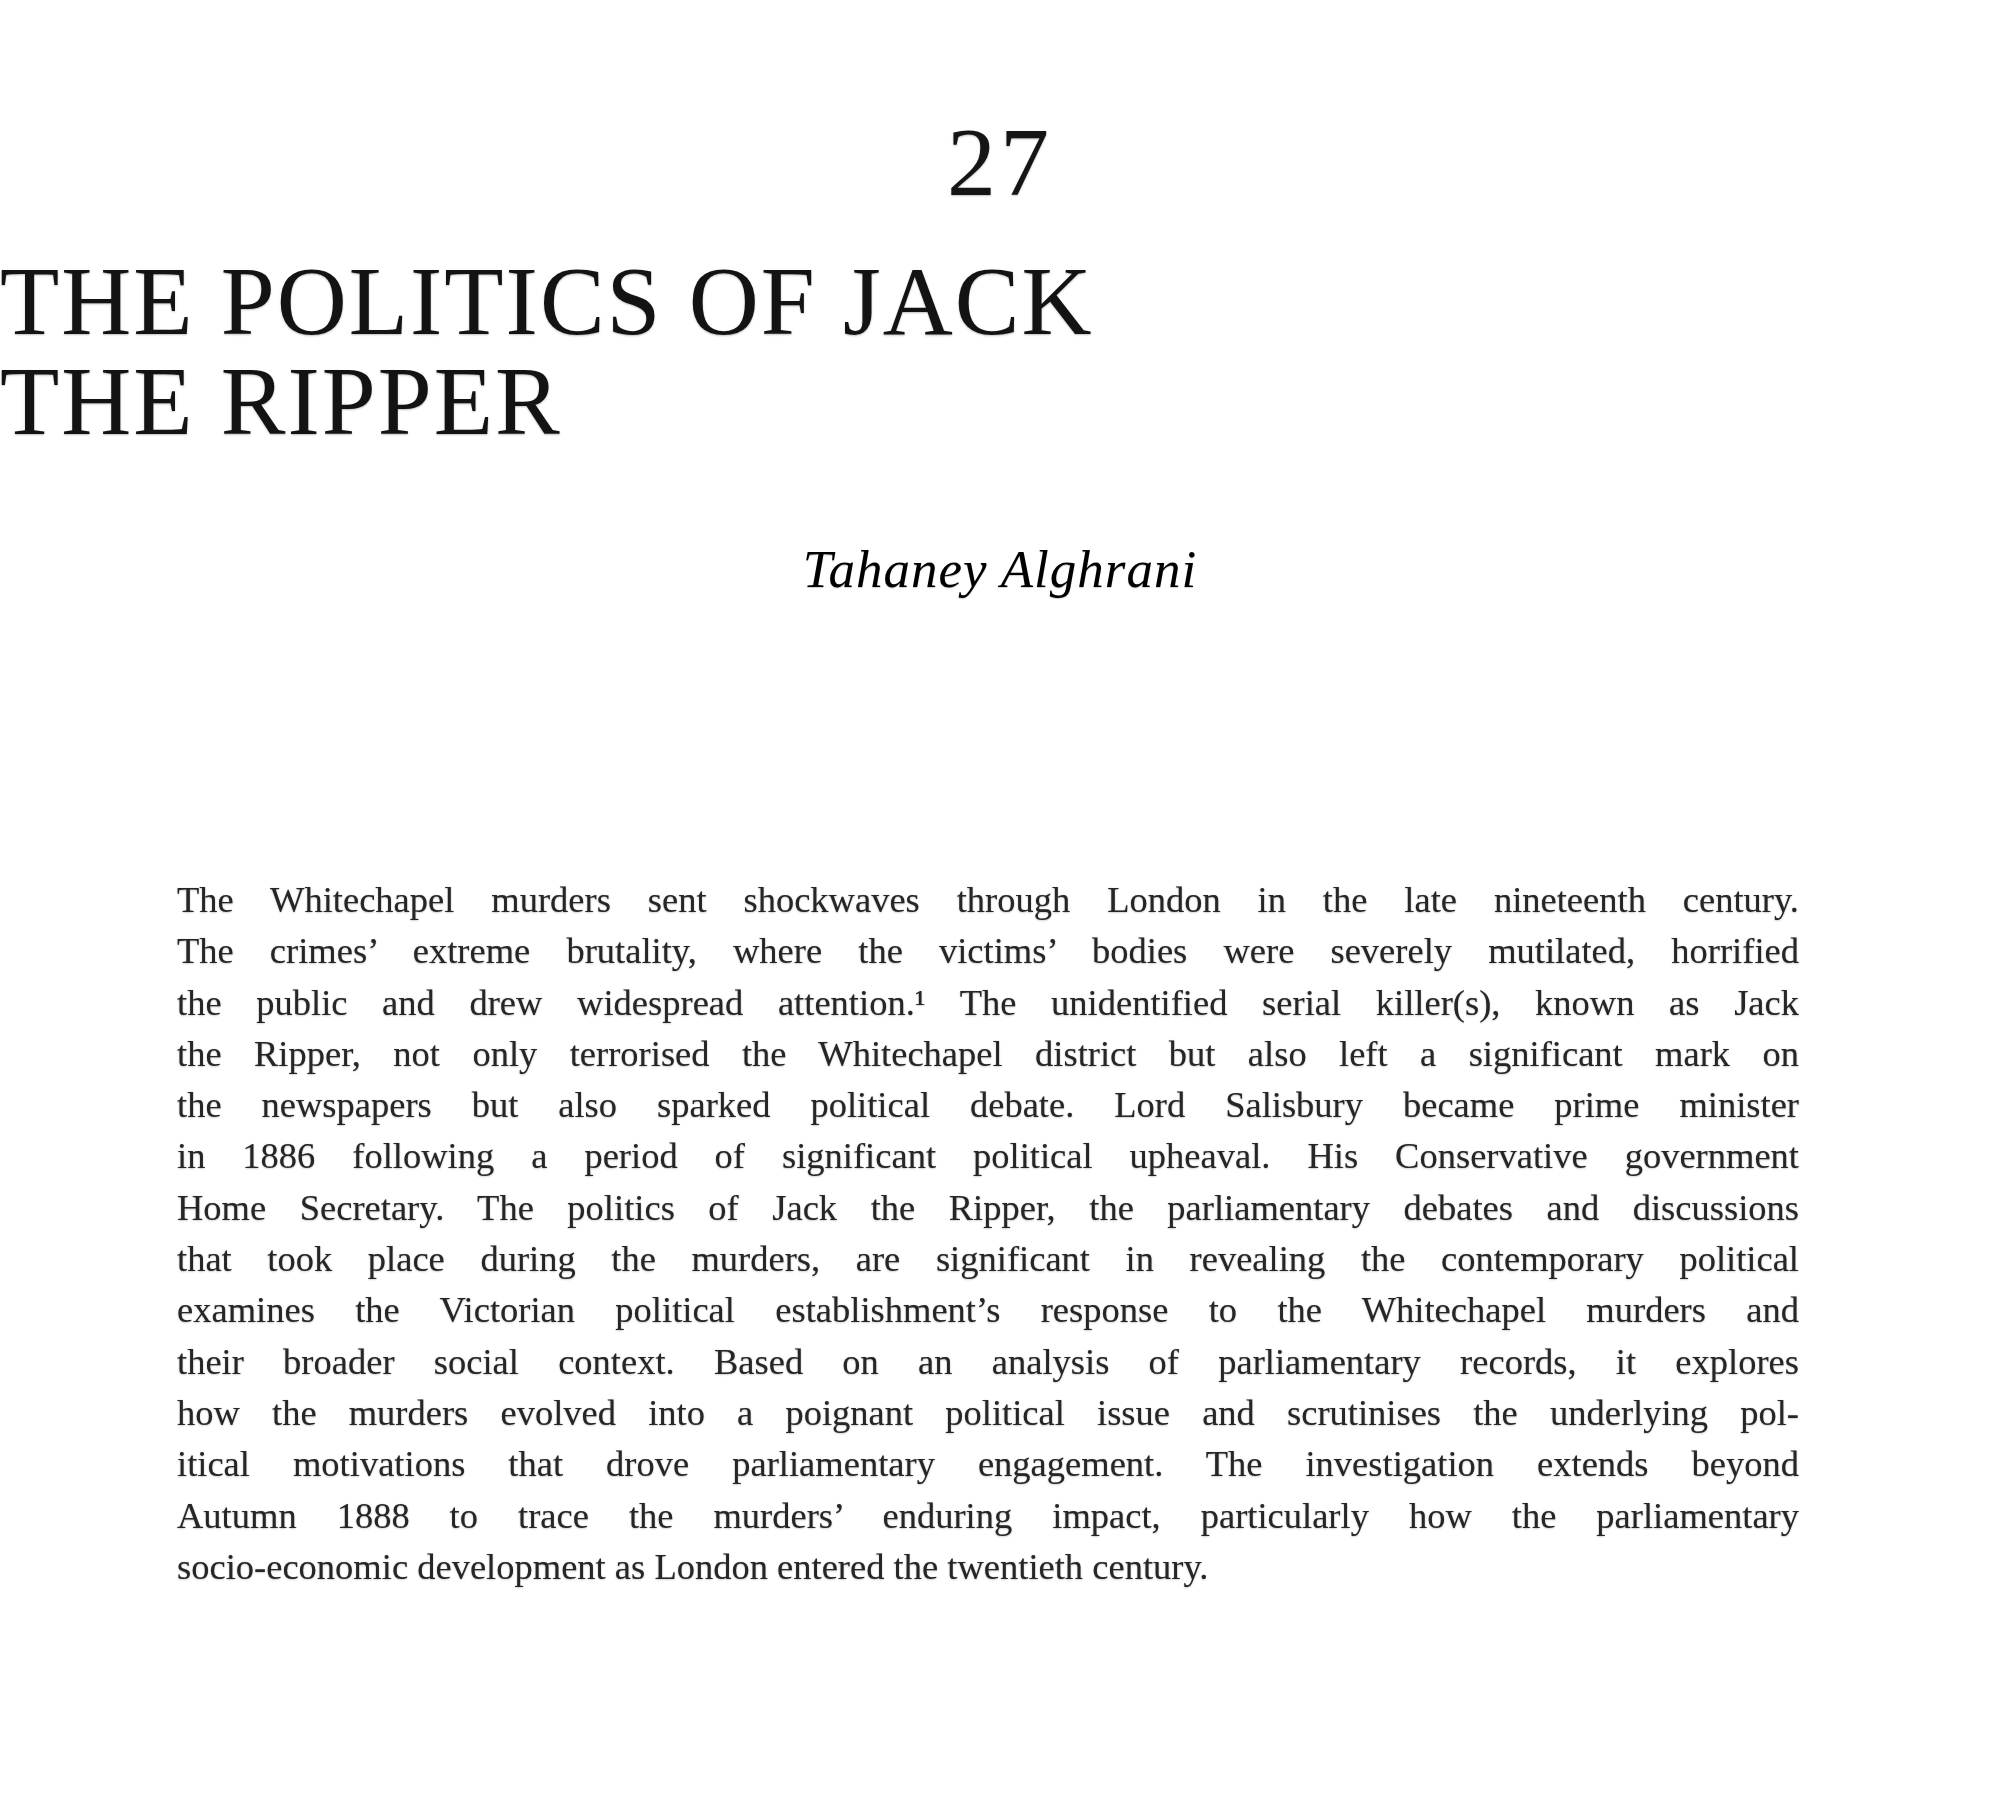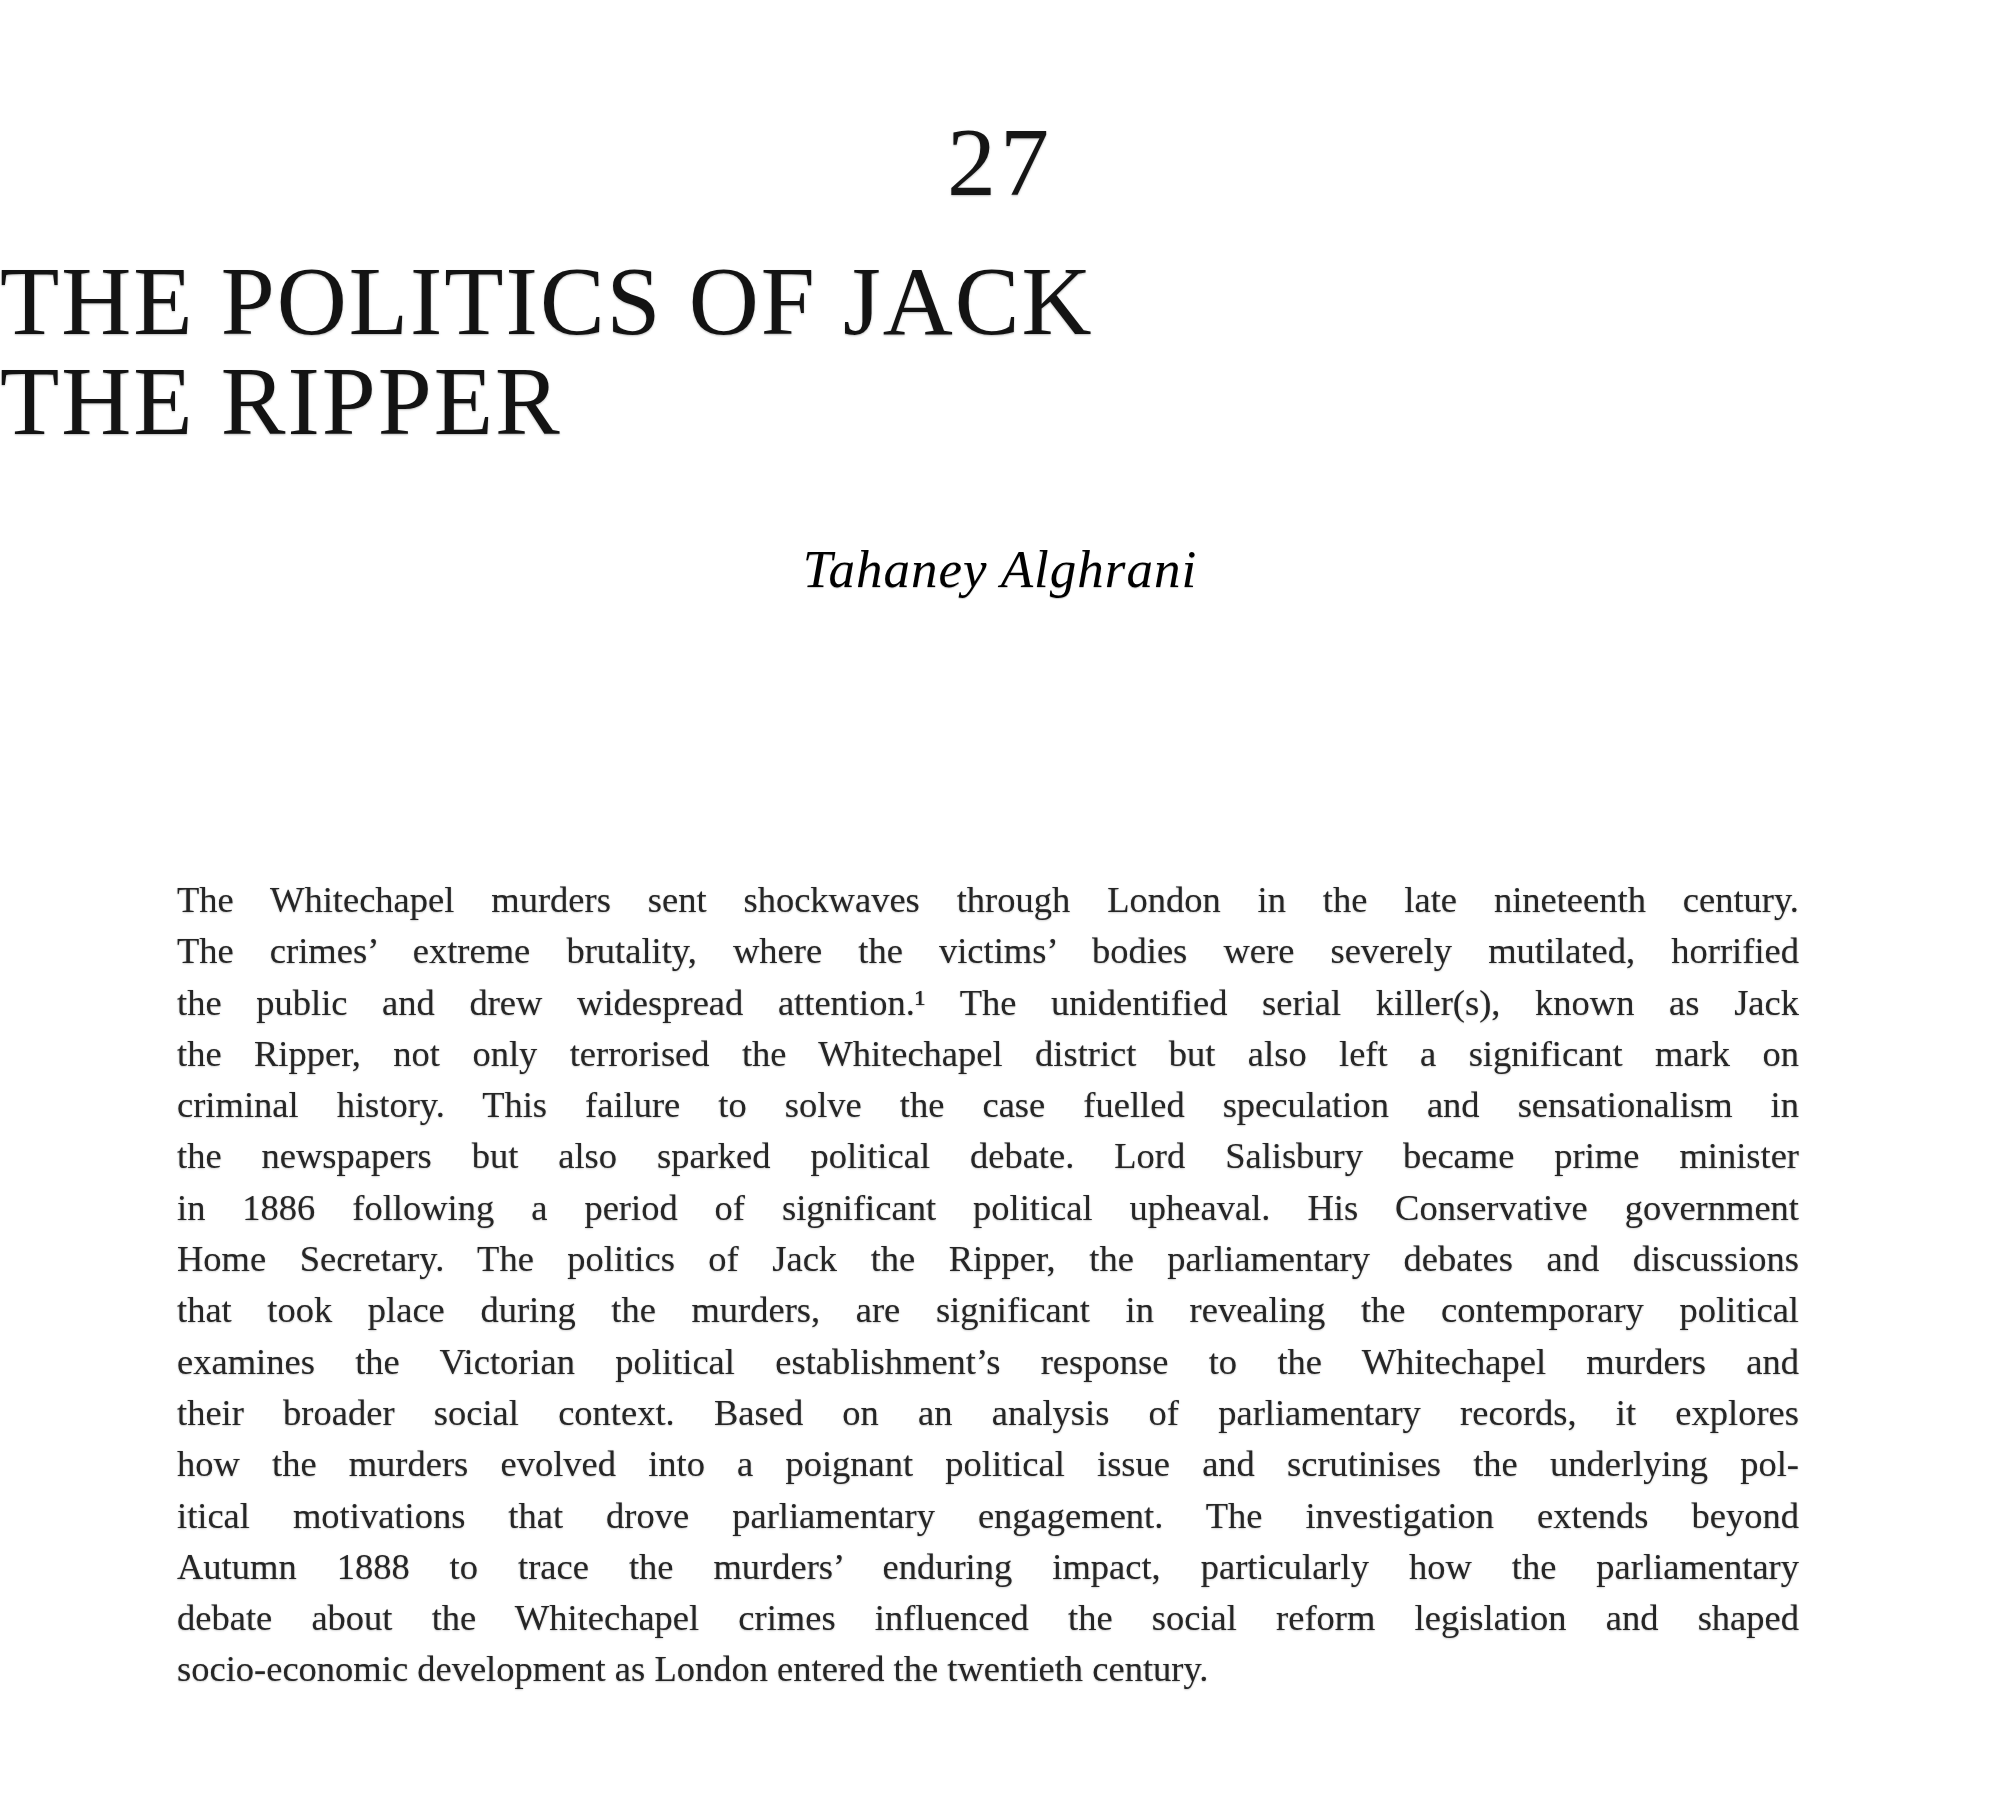--- a/index.html
+++ b/index.html
@@ -85,26 +85,24 @@
     <span class="title-line">THE RIPPER</span>
   </h1>
 
   <div class="author">Tahaney Alghrani</div>
 
   <div class="body-text" id="body-paragraph">
       <div class="line">The Whitechapel murders sent shockwaves through London in the late nineteenth century.</div>
       <div class="line">The crimes’ extreme brutality, where the victims’ bodies were severely mutilated, horrified</div>
       <div class="line">the public and drew widespread attention.¹ The unidentified serial killer(s), known as Jack</div>
       <div class="line">the Ripper, not only terrorised the Whitechapel district but also left a significant mark on</div>
-      <div class="line">criminal history. This failure to solve the case fuelled speculation and sensationalism in</div>
       <div class="line">the newspapers but also sparked political debate. Lord Salisbury became prime minister</div>
       <div class="line">in 1886 following a period of significant political upheaval. His Conservative government</div>
       <div class="line">Home Secretary. The politics of Jack the Ripper, the parliamentary debates and discussions</div>
       <div class="line">that took place during the murders, are significant in revealing the contemporary political</div>
       <div class="line">examines the Victorian political establishment’s response to the Whitechapel murders and</div>
       <div class="line">their broader social context. Based on an analysis of parliamentary records, it explores</div>
       <div class="line">how the murders evolved into a poignant political issue and scrutinises the underlying pol-</div>
       <div class="line">itical motivations that drove parliamentary engagement. The investigation extends beyond</div>
       <div class="line">Autumn 1888 to trace the murders’ enduring impact, particularly how the parliamentary</div>
-      <div class="line">debate about the Whitechapel crimes influenced the social reform legislation and shaped</div>
       <div class="line last">socio-economic development as London entered the twentieth century.</div>
     </div>
 </main>
 
 </body></html>

